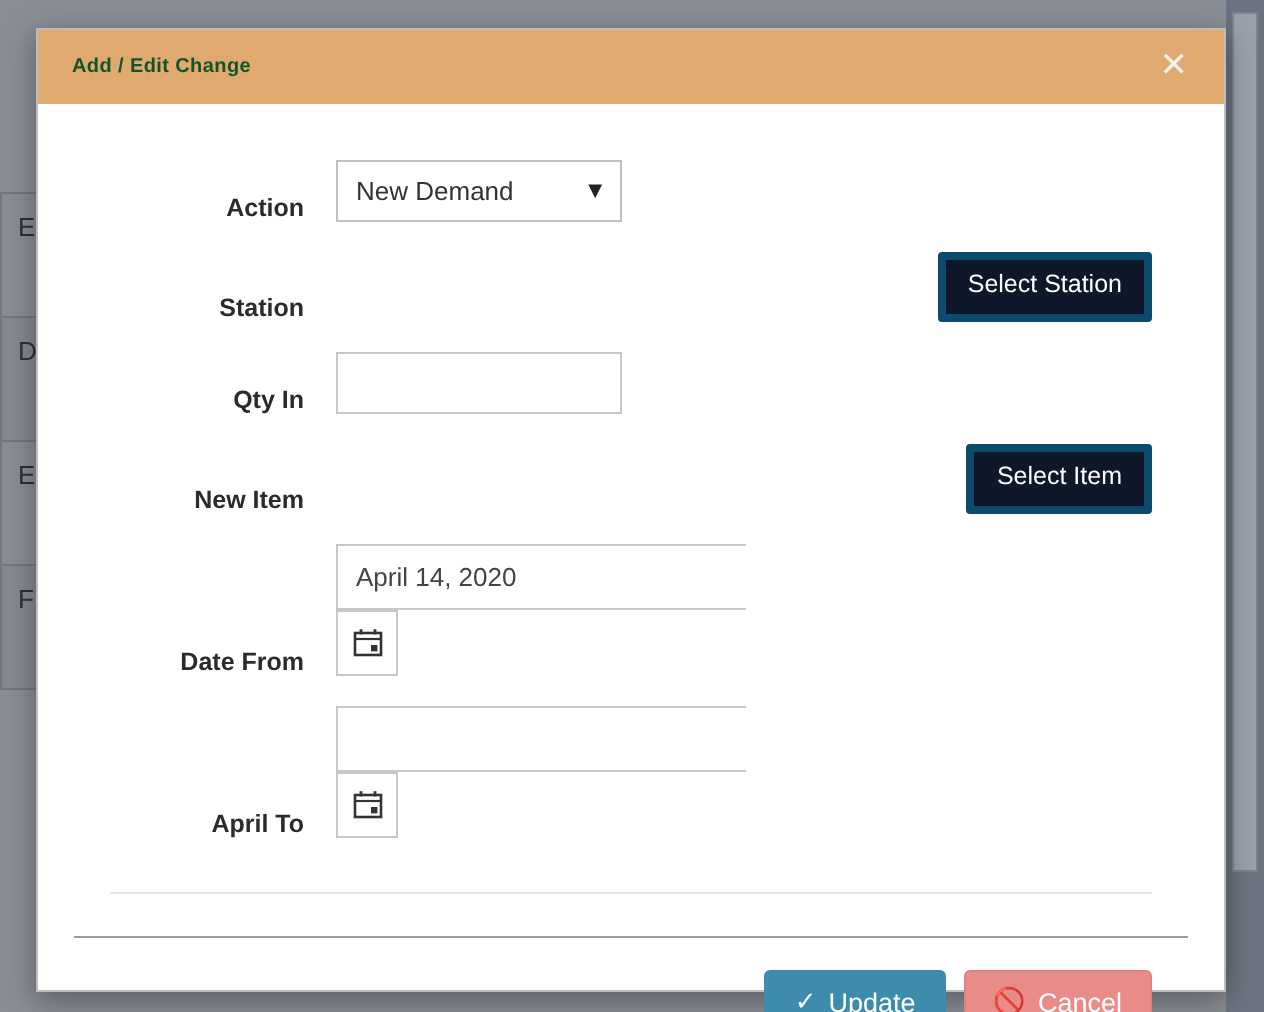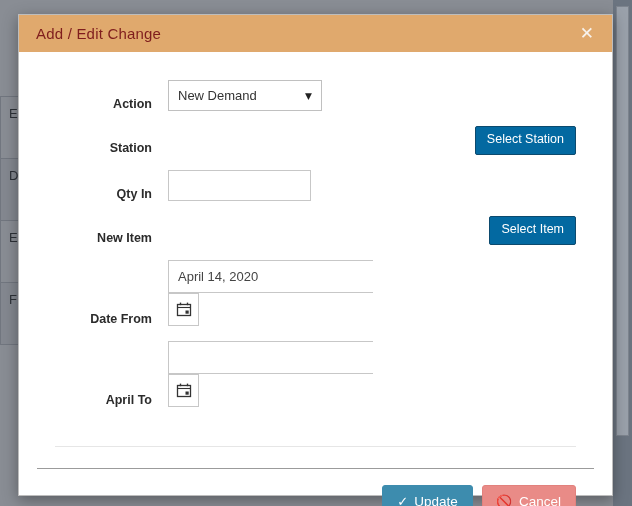--- a/index.html
+++ b/index.html
@@ -71,23 +71,23 @@
   }
   #modal-header {
     height: 37px;
     background: #e0a96d;
     display: flex;
     align-items: center;
     padding: 0 14px 0 17px;
     flex: 0 0 auto;
   }
   #modal-title {
-    color: #7f1d1d;
-    font-size: 15px;
-    font-weight: normal;
+    color: #14532d;
+    font-size: 10px;
+    font-weight: bold;
     letter-spacing: .2px;
     flex: 1 1 auto;
   }
   #modal-close {
     color: #f7f2ec;
     font-size: 17px;
     line-height: 1;
     cursor: pointer;
     padding: 2px 4px;
     font-family: "DejaVu Sans", sans-serif;
@@ -116,21 +116,21 @@
     flex: 0 0 auto;
   }
   .form-control-area {
     flex: 1 1 auto;
     display: flex;
     align-items: center;
     position: relative;
   }
 
   select.dd {
-    width: 154px;
+    width: 143px;
     height: 31px;
     padding: 3px 22px 4px 9px;
     font-size: 13px;
     color: #333;
     background: #ffffff;
     border: 1px solid #c0c0c0;
     border-radius: 0;
     -webkit-appearance: none;
     appearance: none;
     font-family: "Liberation Sans", sans-serif;
@@ -180,23 +180,23 @@
     display: flex;
     align-items: center;
     justify-content: center;
     cursor: pointer;
     padding: 0;
   }
 
   
   .right-btn-row { justify-content: flex-end; padding-right: 36px; }
   .btn-teal {
-    background: #0369a1;
+    background: #0f172a;
     color: #ffffff;
-    border: 1px solid #0c4a6e;
+    border: 4px solid #0c4a6e;
     font-size: 12.5px;
     padding: 6px 11px 7px;
     border-radius: 2px;
     cursor: pointer;
     font-family: "Liberation Sans", sans-serif;
     line-height: 1.1;
   }
 
   
   #form-divider {

